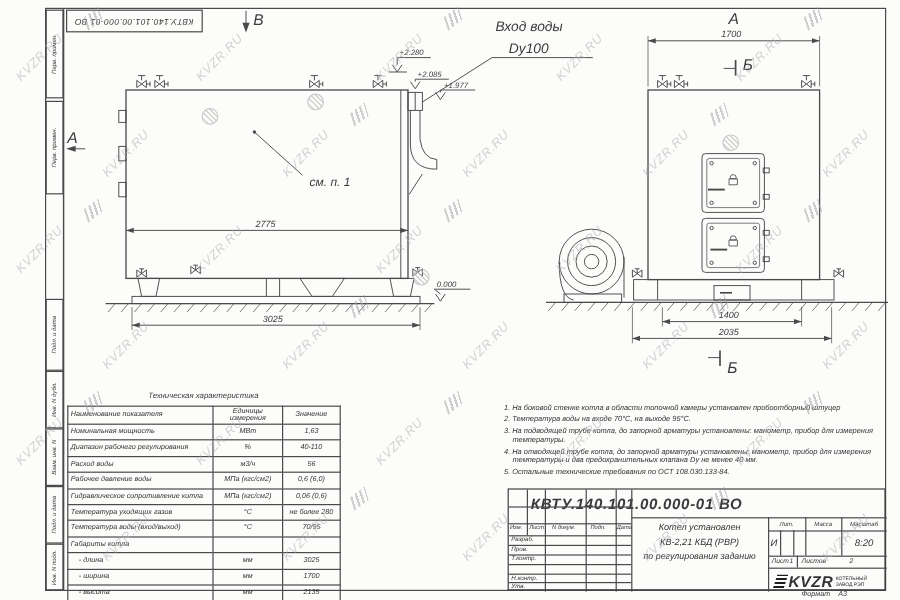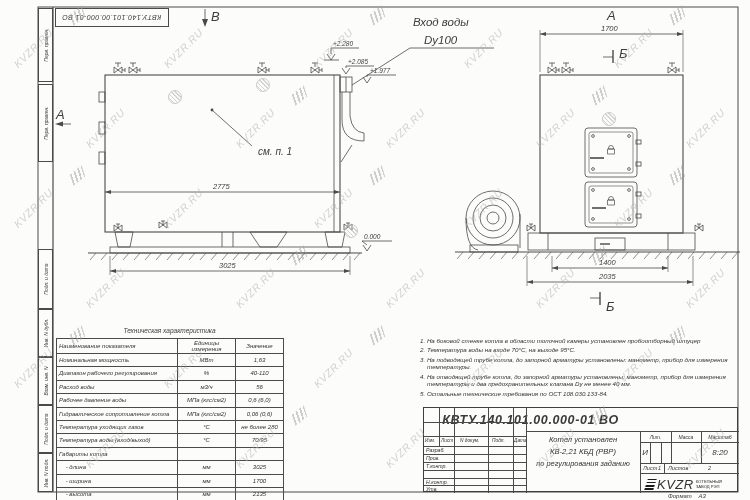--- a/index.html
+++ b/index.html
@@ -27,21 +27,21 @@
   .notes div{margin-bottom:1.5px;padding-left:7px;text-indent:-7px;line-height:1.25;}
   
   .tb{left:423px;top:407px;width:315px;height:85px;border:1.2px solid #3f3f3f;box-sizing:border-box;}
   .tl{position:absolute;background:#4a4a4a;}
   .tb span{position:absolute;font-style:italic;color:#333;white-space:nowrap;}
   .desig{left:102px;top:0;width:213px;height:23px;display:flex;align-items:center;justify-content:center;
          font-size:12.5px;font-weight:bold;letter-spacing:.6px;font-style:italic;}
   .kvzr-logo{position:absolute;display:flex;align-items:center;gap:2px;}
   .kvzr-bars{width:9px;height:11px;background:repeating-linear-gradient(0deg,#1c1c1c 0 1.6px,transparent 1.6px 3.4px);
              transform:skewX(-18deg);}
-  .kvzr-word{font-size:13px;font-weight:normal;color:#1c1c1c;letter-spacing:.5px;}
+  .kvzr-word{font-size:13px;font-weight:bold;color:#1c1c1c;letter-spacing:.5px;}
   .kvzr-sub{font-size:4.2px;line-height:1.15;color:#2c2c2c;}
   .fmt{left:668px;top:493px;font-size:6px;font-style:italic;}
   
   #wm{position:absolute;inset:0;pointer-events:none;z-index:5;}
   .wmt{position:absolute;font-size:10.5px;color:#b0b0b0;opacity:.55;white-space:nowrap;
        transform:rotate(-45deg);letter-spacing:.6px;font-style:italic;}
   .wml{position:absolute;width:15px;height:11px;opacity:.5;transform:rotate(-38deg) skewX(-20deg);
        background:repeating-linear-gradient(90deg,#9f9f9f 0 2px,transparent 2px 4.6px);}
   .wmc{position:absolute;width:12px;height:12px;border:1px solid #b5b5b5;border-radius:50%;opacity:.7;
        background:repeating-linear-gradient(45deg,#c2c2c2 0 1px,transparent 1px 3px);}

